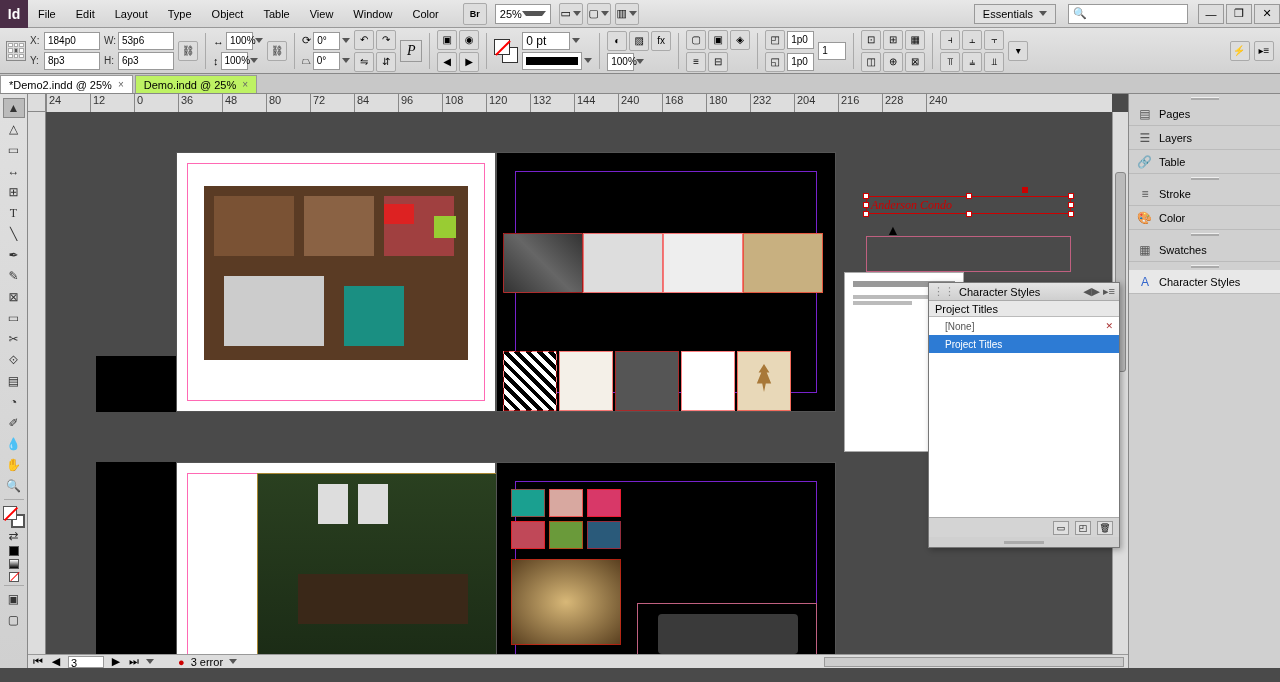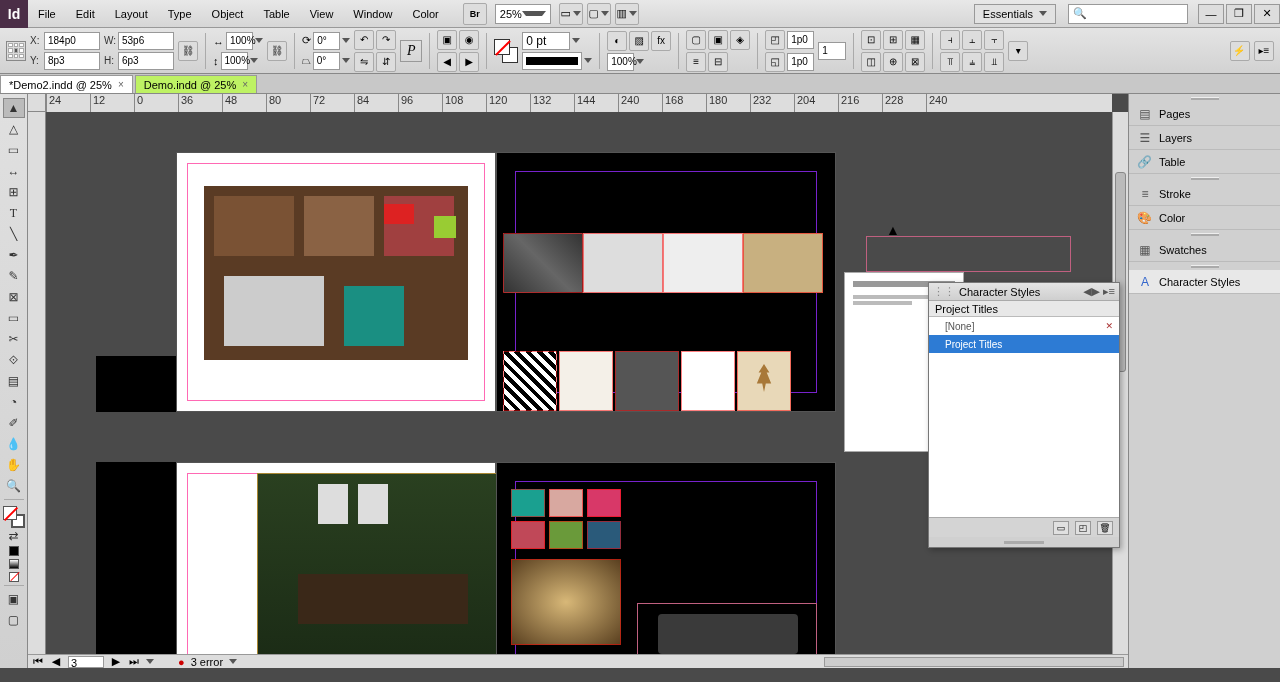--- a/index.html
+++ b/index.html
@@ -430,20 +430,32 @@
 
         <div style="position:absolute; left:748px; top:120px; width:120px; height:180px; background:#fff; border:1px solid #aaa;">
           <div style="margin:8px; height:6px; background:#999;"></div>
           <div style="margin:2px 8px; height:4px; width:70%; background:#bbb;"></div>
           <div style="margin:2px 8px; height:4px; width:50%; background:#bbb;"></div>
         </div>
 
         <div style="position:absolute; left:0; top:204px; width:80px; height:56px; background:#000;"></div>
       </div>
 
+      <div class="selected-frame" style="top:84px; left:820px; width:205px; height:18px;">
+        <div style="position:absolute; inset:0; display:flex; align-items:center; padding:0 4px; font-family:'Brush Script MT',cursive; font-style:italic; color:#c00; font-size:12px;">Anderson Condo</div>
+        <div class="handle" style="top:-4px;left:-4px"></div>
+        <div class="handle" style="top:-4px;left:50%;margin-left:-3px"></div>
+        <div class="handle mid" style="top:-10px;left:78%;margin-left:-3px"></div>
+        <div class="handle" style="top:-4px;right:-4px"></div>
+        <div class="handle" style="top:50%;margin-top:-3px;left:-4px"></div>
+        <div class="handle" style="top:50%;margin-top:-3px;right:-4px"></div>
+        <div class="handle" style="bottom:-4px;left:-4px"></div>
+        <div class="handle" style="bottom:-4px;left:50%;margin-left:-3px"></div>
+        <div class="handle" style="bottom:-4px;right:-4px"></div>
+      </div>
 
       <div style="position:absolute; top:110px; left:840px; font-size:14px; color:#000;">▲</div>
 
       <div style="position:absolute; top:124px; left:820px; width:205px; height:36px; border:1px solid #c06080;"></div>
 
       <div class="page-set" style="top:350px; left:50px;">
         <div style="position:absolute; left:80px; top:0; width:320px; height:220px; background:#fff; border:1px solid #555;">
           <div style="position:absolute; inset:10px; border:1px solid #ff69b4;"></div>
           <div style="position:absolute; left:80px; top:10px; width:250px; height:200px; background:linear-gradient(#2a4020,#1a2a15); border:1px solid #a83;">
             <div style="position:absolute; left:60px; top:10px; width:30px; height:40px; background:#ddd;"></div>

